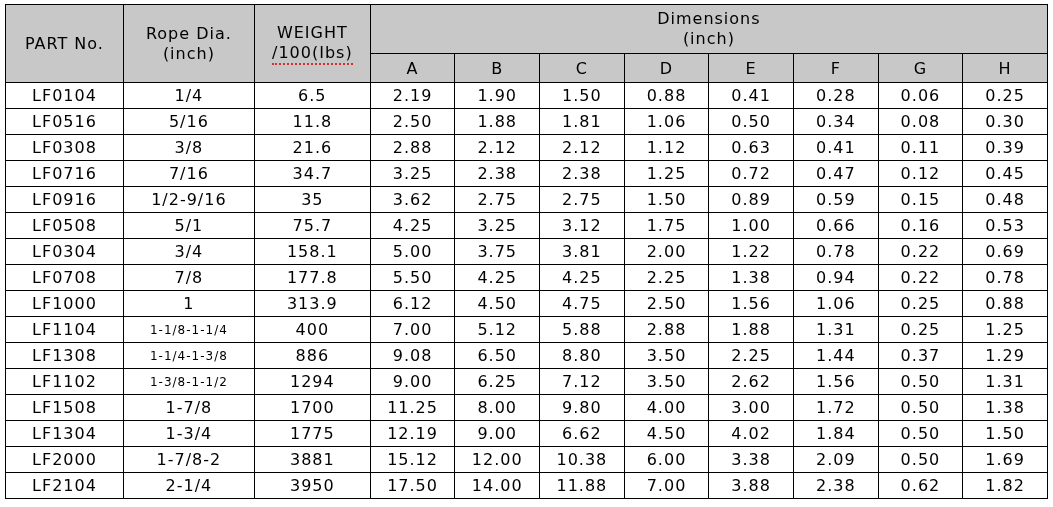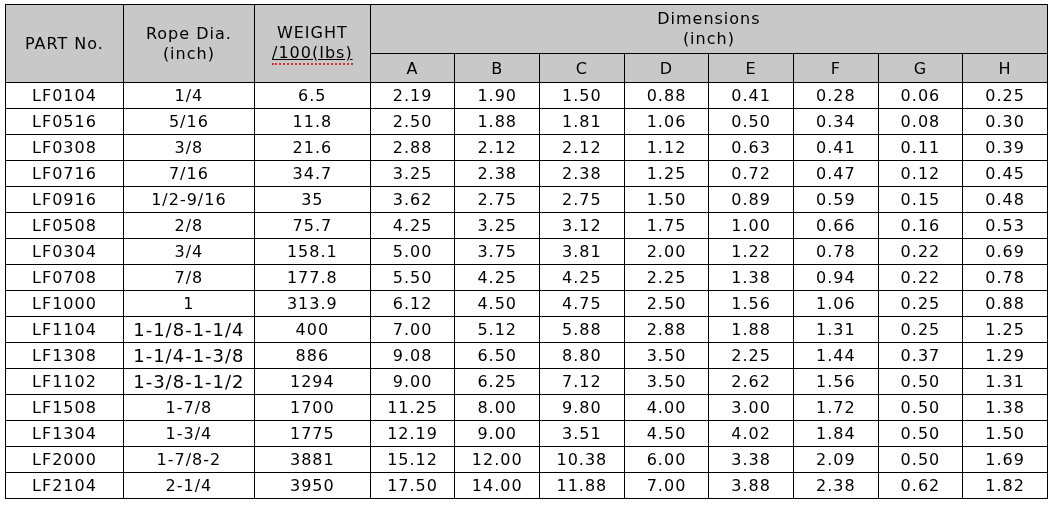--- a/index.html
+++ b/index.html
@@ -46,23 +46,22 @@
     padding: 0 2px;
   }
   .col-part   { width: 117px; }
   .col-rope   { width: 130px; }
   .col-weight { width: 115px; }
   .col-dim    { width: 84px; }
 
   .squiggle {
     border-bottom: 2px dotted #d03030;
     padding-bottom: 0px;
-    text-decoration: underline;
-  }
-  .small-rope { font-size: 18px; letter-spacing: 0px; }
+  }
+  .small-rope { font-size: 12px; letter-spacing: 0px; }
 </style>
 </head>
 <body>
 
 <table class="spec">
   <colgroup>
     <col class="col-part">
       <col class="col-rope">
       <col class="col-weight">
     <col class="col-dim">
@@ -162,21 +161,21 @@
         <td>2.75</td>
         <td>2.75</td>
         <td>1.50</td>
         <td>0.89</td>
         <td>0.59</td>
         <td>0.15</td>
         <td>0.48</td>
       </tr>
       <tr>
         <td>LF0508</td>
-        <td>2/8</td>
+        <td>5/1</td>
         <td>75.7</td>
         <td>4.25</td>
         <td>3.25</td>
         <td>3.12</td>
         <td>1.75</td>
         <td>1.00</td>
         <td>0.66</td>
         <td>0.16</td>
         <td>0.53</td>
       </tr>
@@ -270,21 +269,21 @@
         <td>1.72</td>
         <td>0.50</td>
         <td>1.38</td>
       </tr>
       <tr>
         <td>LF1304</td>
         <td>1-3/4</td>
         <td>1775</td>
         <td>12.19</td>
         <td>9.00</td>
-        <td>3.51</td>
+        <td>6.62</td>
         <td>4.50</td>
         <td>4.02</td>
         <td>1.84</td>
         <td>0.50</td>
         <td>1.50</td>
       </tr>
       <tr>
         <td>LF2000</td>
         <td>1-7/8-2</td>
         <td>3881</td>

